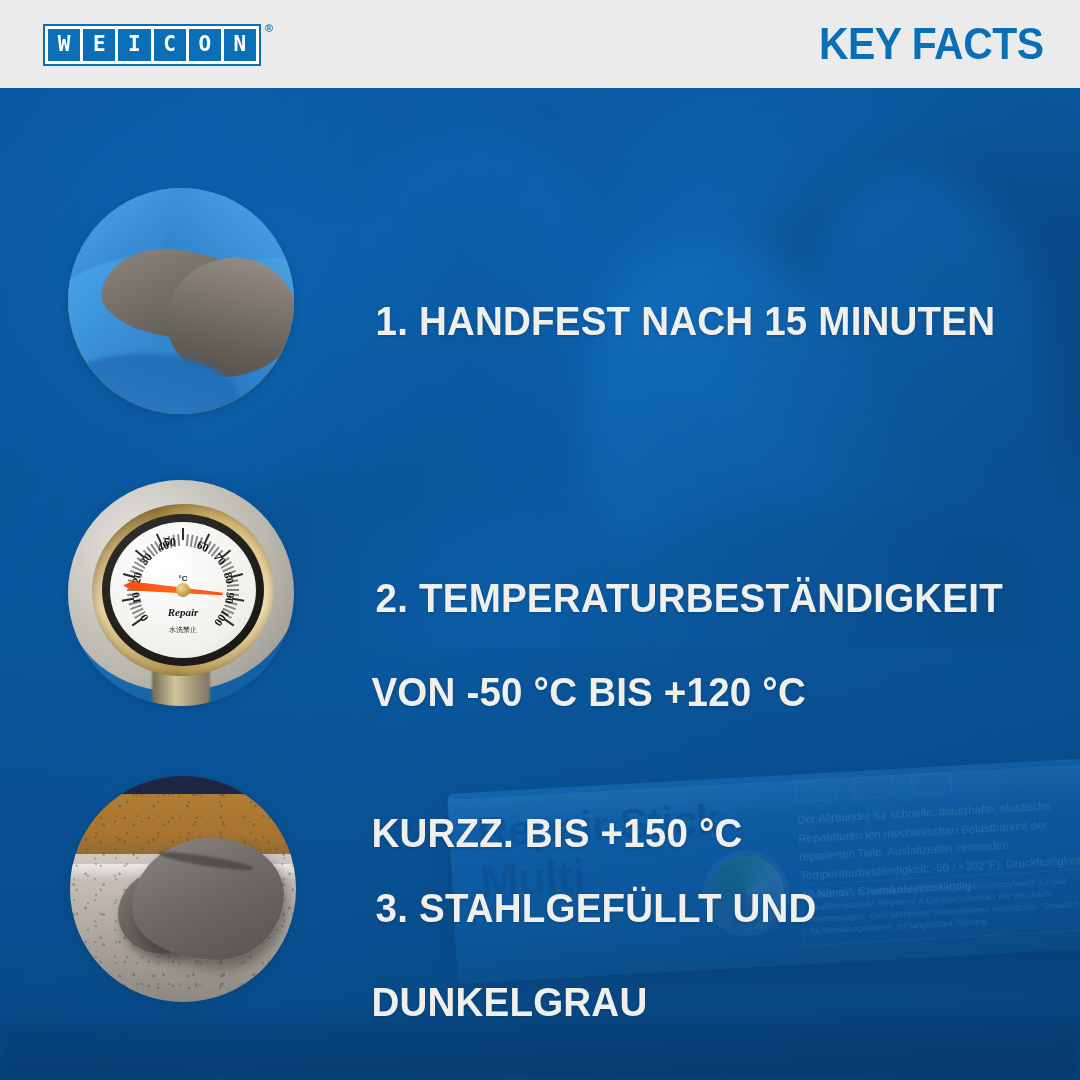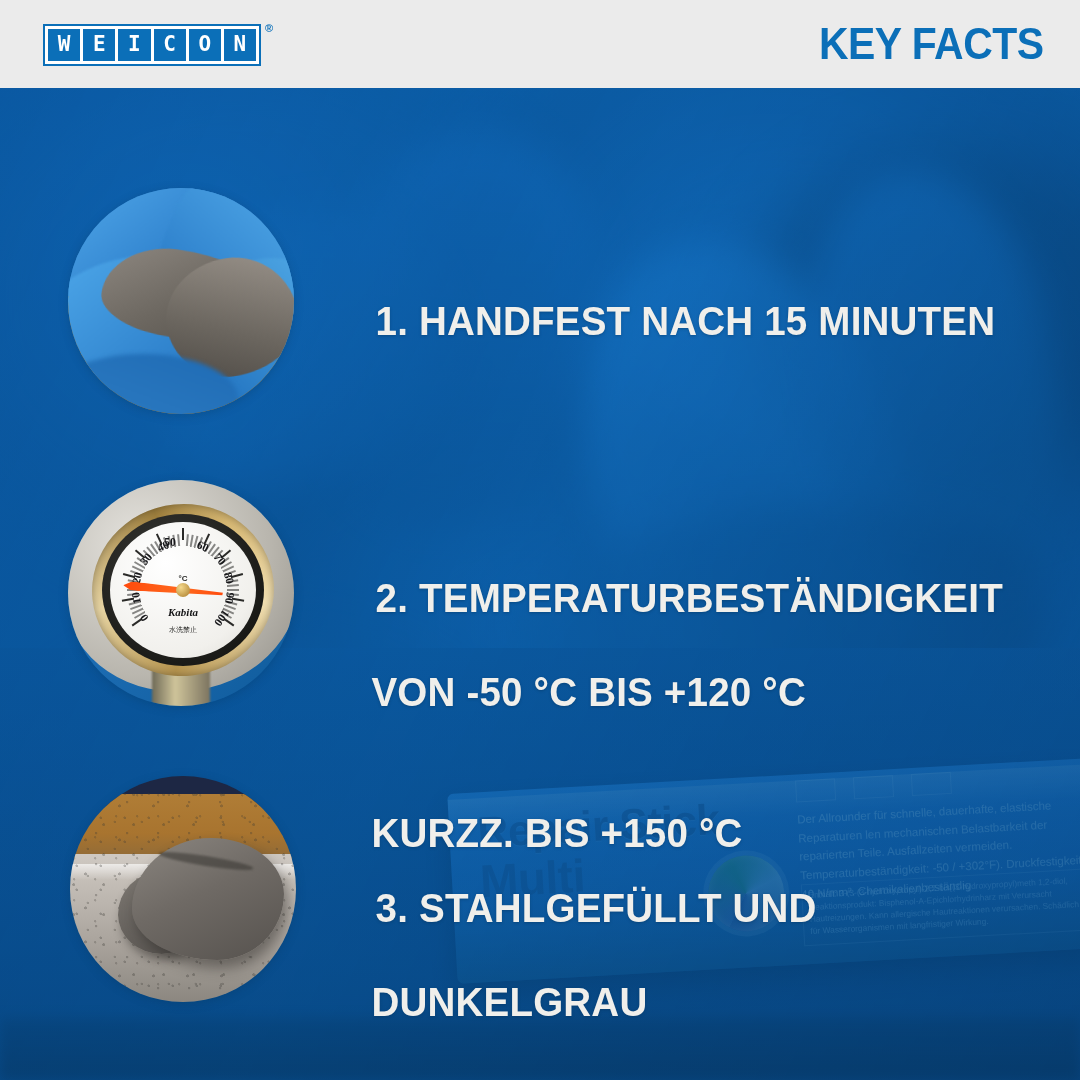--- a/index.html
+++ b/index.html
@@ -396,21 +396,21 @@
   </div>
 
   <div class="circle" id="c2">
     <div class="bgr"></div>
     <div class="plate"></div>
     <div class="stem"></div>
     <div class="ring"></div>
     <div class="bezel"></div>
     <div class="face">
       <div class="cdeg">°C</div>
-      <div class="brand">Kabita</div>
+      <div class="brand">Repair</div>
       <div class="jp">水洗禁止</div>
       <div id="c2-ticks">
           <div class="tick" style="transform: rotate(-125deg);"></div>
           <div class="tick" style="transform: rotate(-120deg); opacity: 0.55; height: 56px; margin-top: -56px;"></div>
           <div class="tick" style="transform: rotate(-115deg); opacity: 0.55; height: 56px; margin-top: -56px;"></div>
           <div class="tick" style="transform: rotate(-110deg); opacity: 0.55; height: 56px; margin-top: -56px;"></div>
           <div class="tick" style="transform: rotate(-105deg); opacity: 0.55; height: 56px; margin-top: -56px;"></div>
           <div class="tick" style="transform: rotate(-100deg);"></div>
           <div class="tick" style="transform: rotate(-95deg); opacity: 0.55; height: 56px; margin-top: -56px;"></div>
           <div class="tick" style="transform: rotate(-90deg); opacity: 0.55; height: 56px; margin-top: -56px;"></div>

